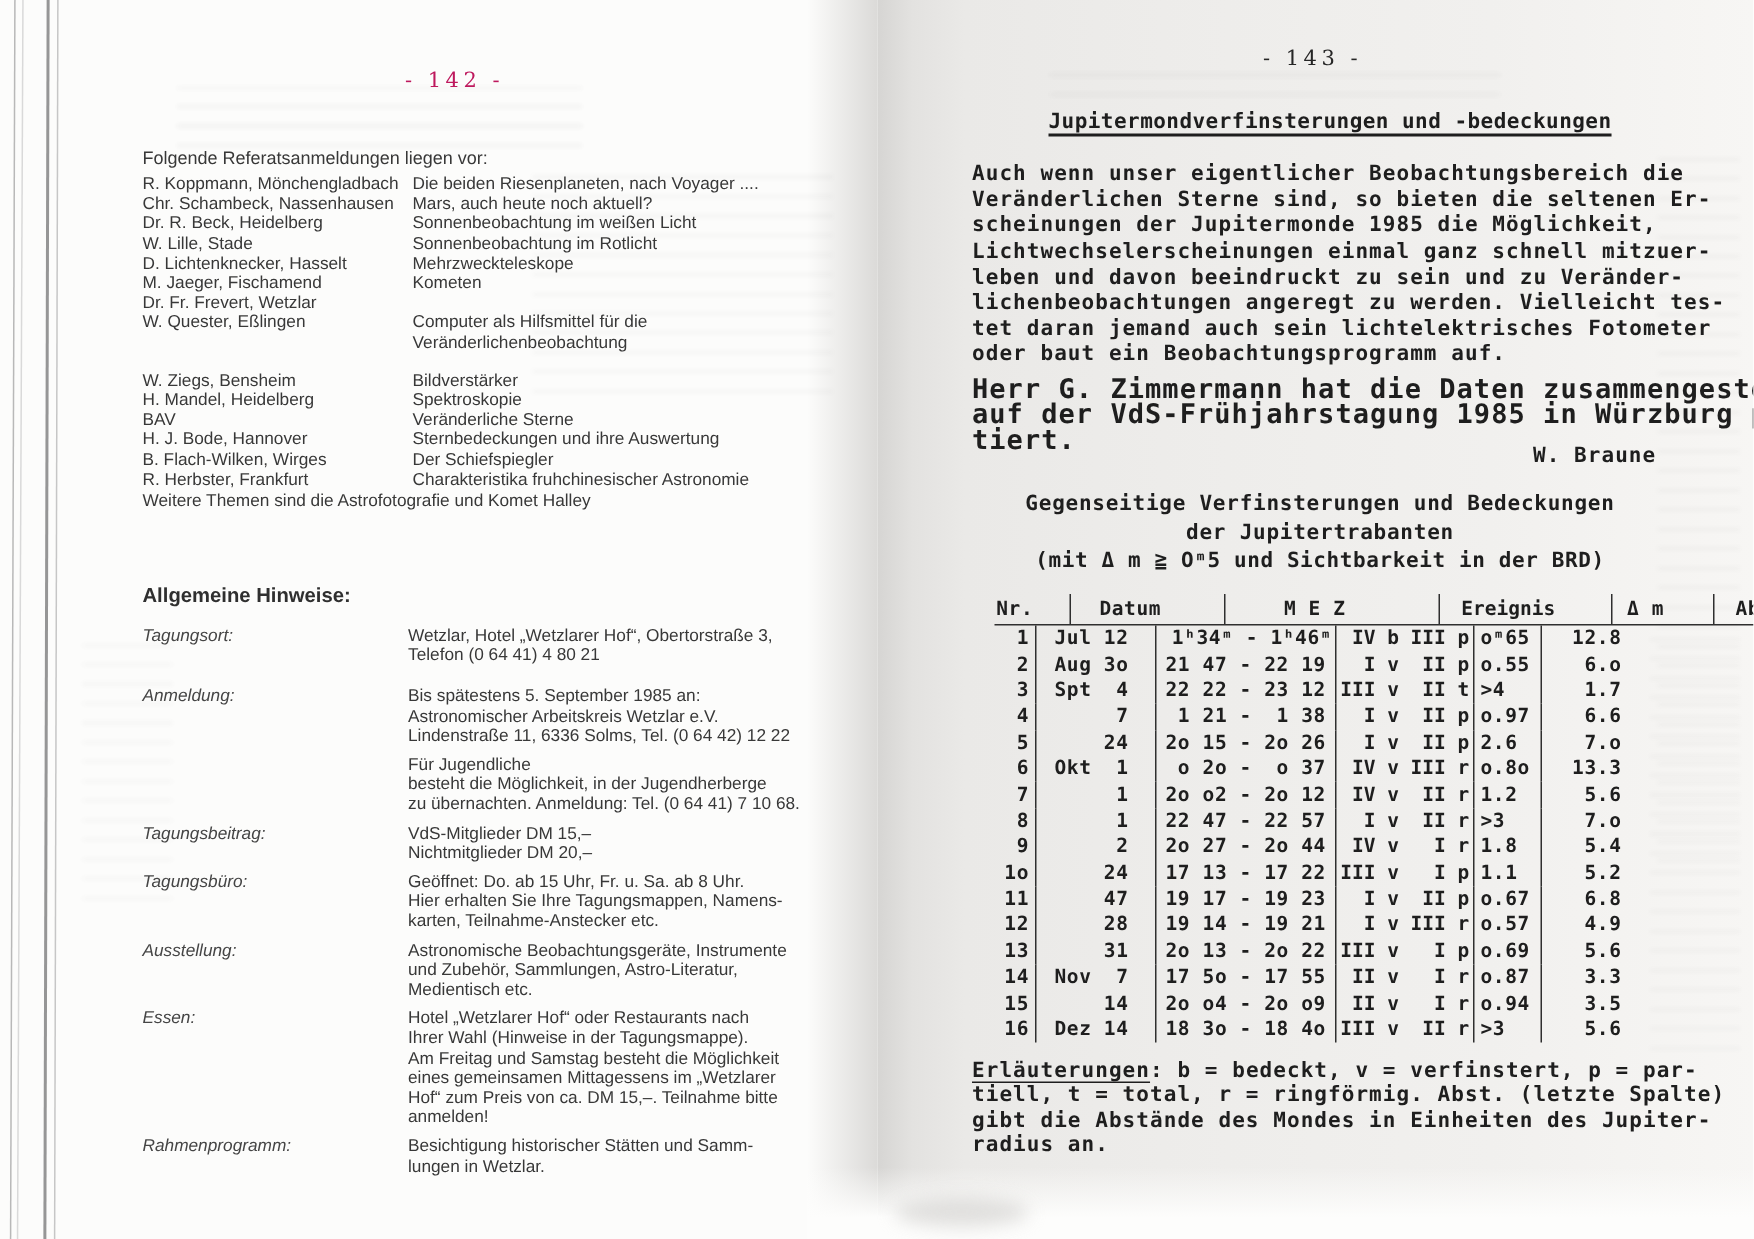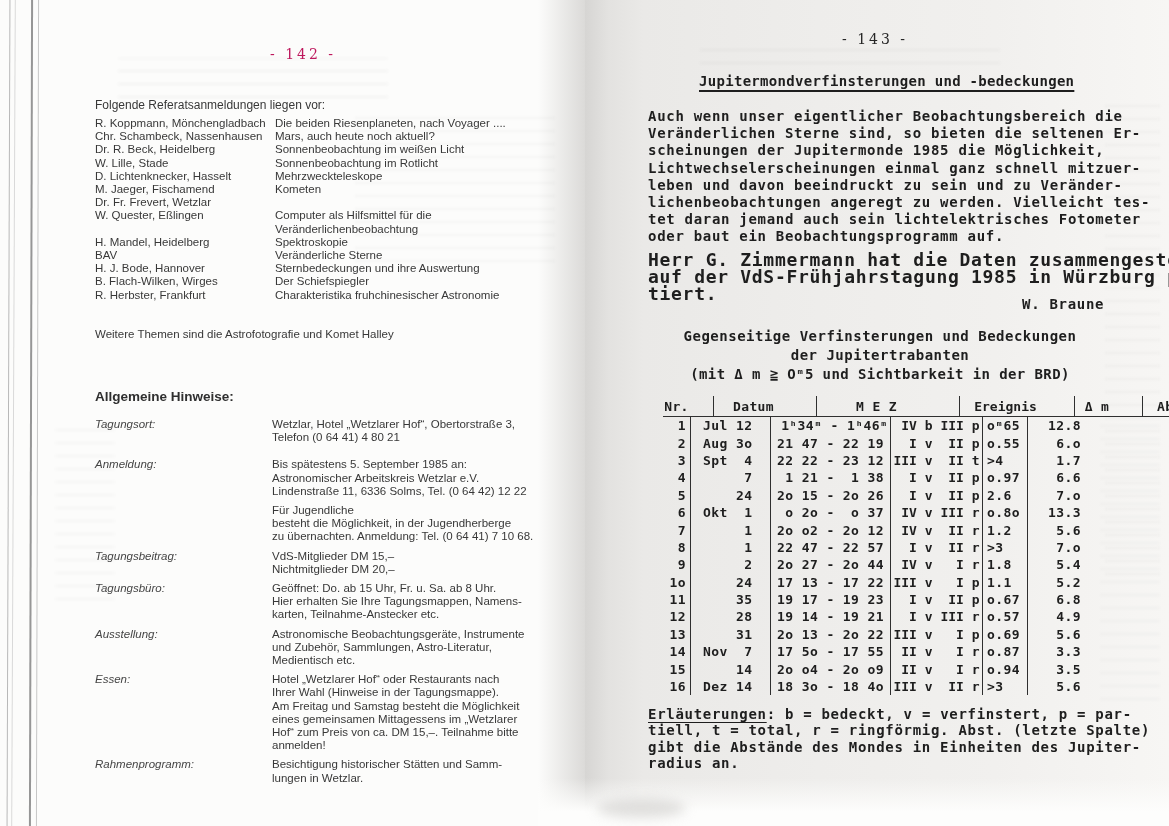--- a/index.html
+++ b/index.html
@@ -122,20 +122,24 @@
         <span class="talk-topic">Kometen</span>
       </div>
       <div class="talk-row">
         <span class="talk-name">Dr. Fr. Frevert, Wetzlar</span>
       </div>
       <div class="talk-row">
         <span class="talk-name">W. Quester, Eßlingen</span>
         <span class="talk-topic">Computer als Hilfsmittel für die
 Veränderlichenbeobachtung</span>
       </div>
+      <div class="talk-row gap">
+        <span class="talk-name">W. Ziegs, Bensheim</span>
+        <span class="talk-topic">Bildverstärker</span>
+      </div>
       <div class="talk-row">
         <span class="talk-name">H. Mandel, Heidelberg</span>
         <span class="talk-topic">Spektroskopie</span>
       </div>
       <div class="talk-row">
         <span class="talk-name">BAV</span>
         <span class="talk-topic">Veränderliche Sterne</span>
       </div>
       <div class="talk-row">
         <span class="talk-name">H. J. Bode, Hannover</span>
@@ -311,21 +315,21 @@
       <div class="t-row">
         <span class="t-c c-nr">1o</span>
         <span class="t-c c-dat">    24</span>
         <span class="t-c c-mez">17 13 - 17 22</span>
         <span class="t-c c-erg">III v   I p</span>
         <span class="t-c c-dm">1.1</span>
         <span class="t-c c-ab">5.2</span>
       </div>
       <div class="t-row">
         <span class="t-c c-nr">11</span>
-        <span class="t-c c-dat">    35</span>
+        <span class="t-c c-dat">    47</span>
         <span class="t-c c-mez">19 17 - 19 23</span>
         <span class="t-c c-erg">  I v  II p</span>
         <span class="t-c c-dm">o.67</span>
         <span class="t-c c-ab">6.8</span>
       </div>
       <div class="t-row">
         <span class="t-c c-nr">12</span>
         <span class="t-c c-dat">    28</span>
         <span class="t-c c-mez">19 14 - 19 21</span>
         <span class="t-c c-erg">  I v III r</span>

